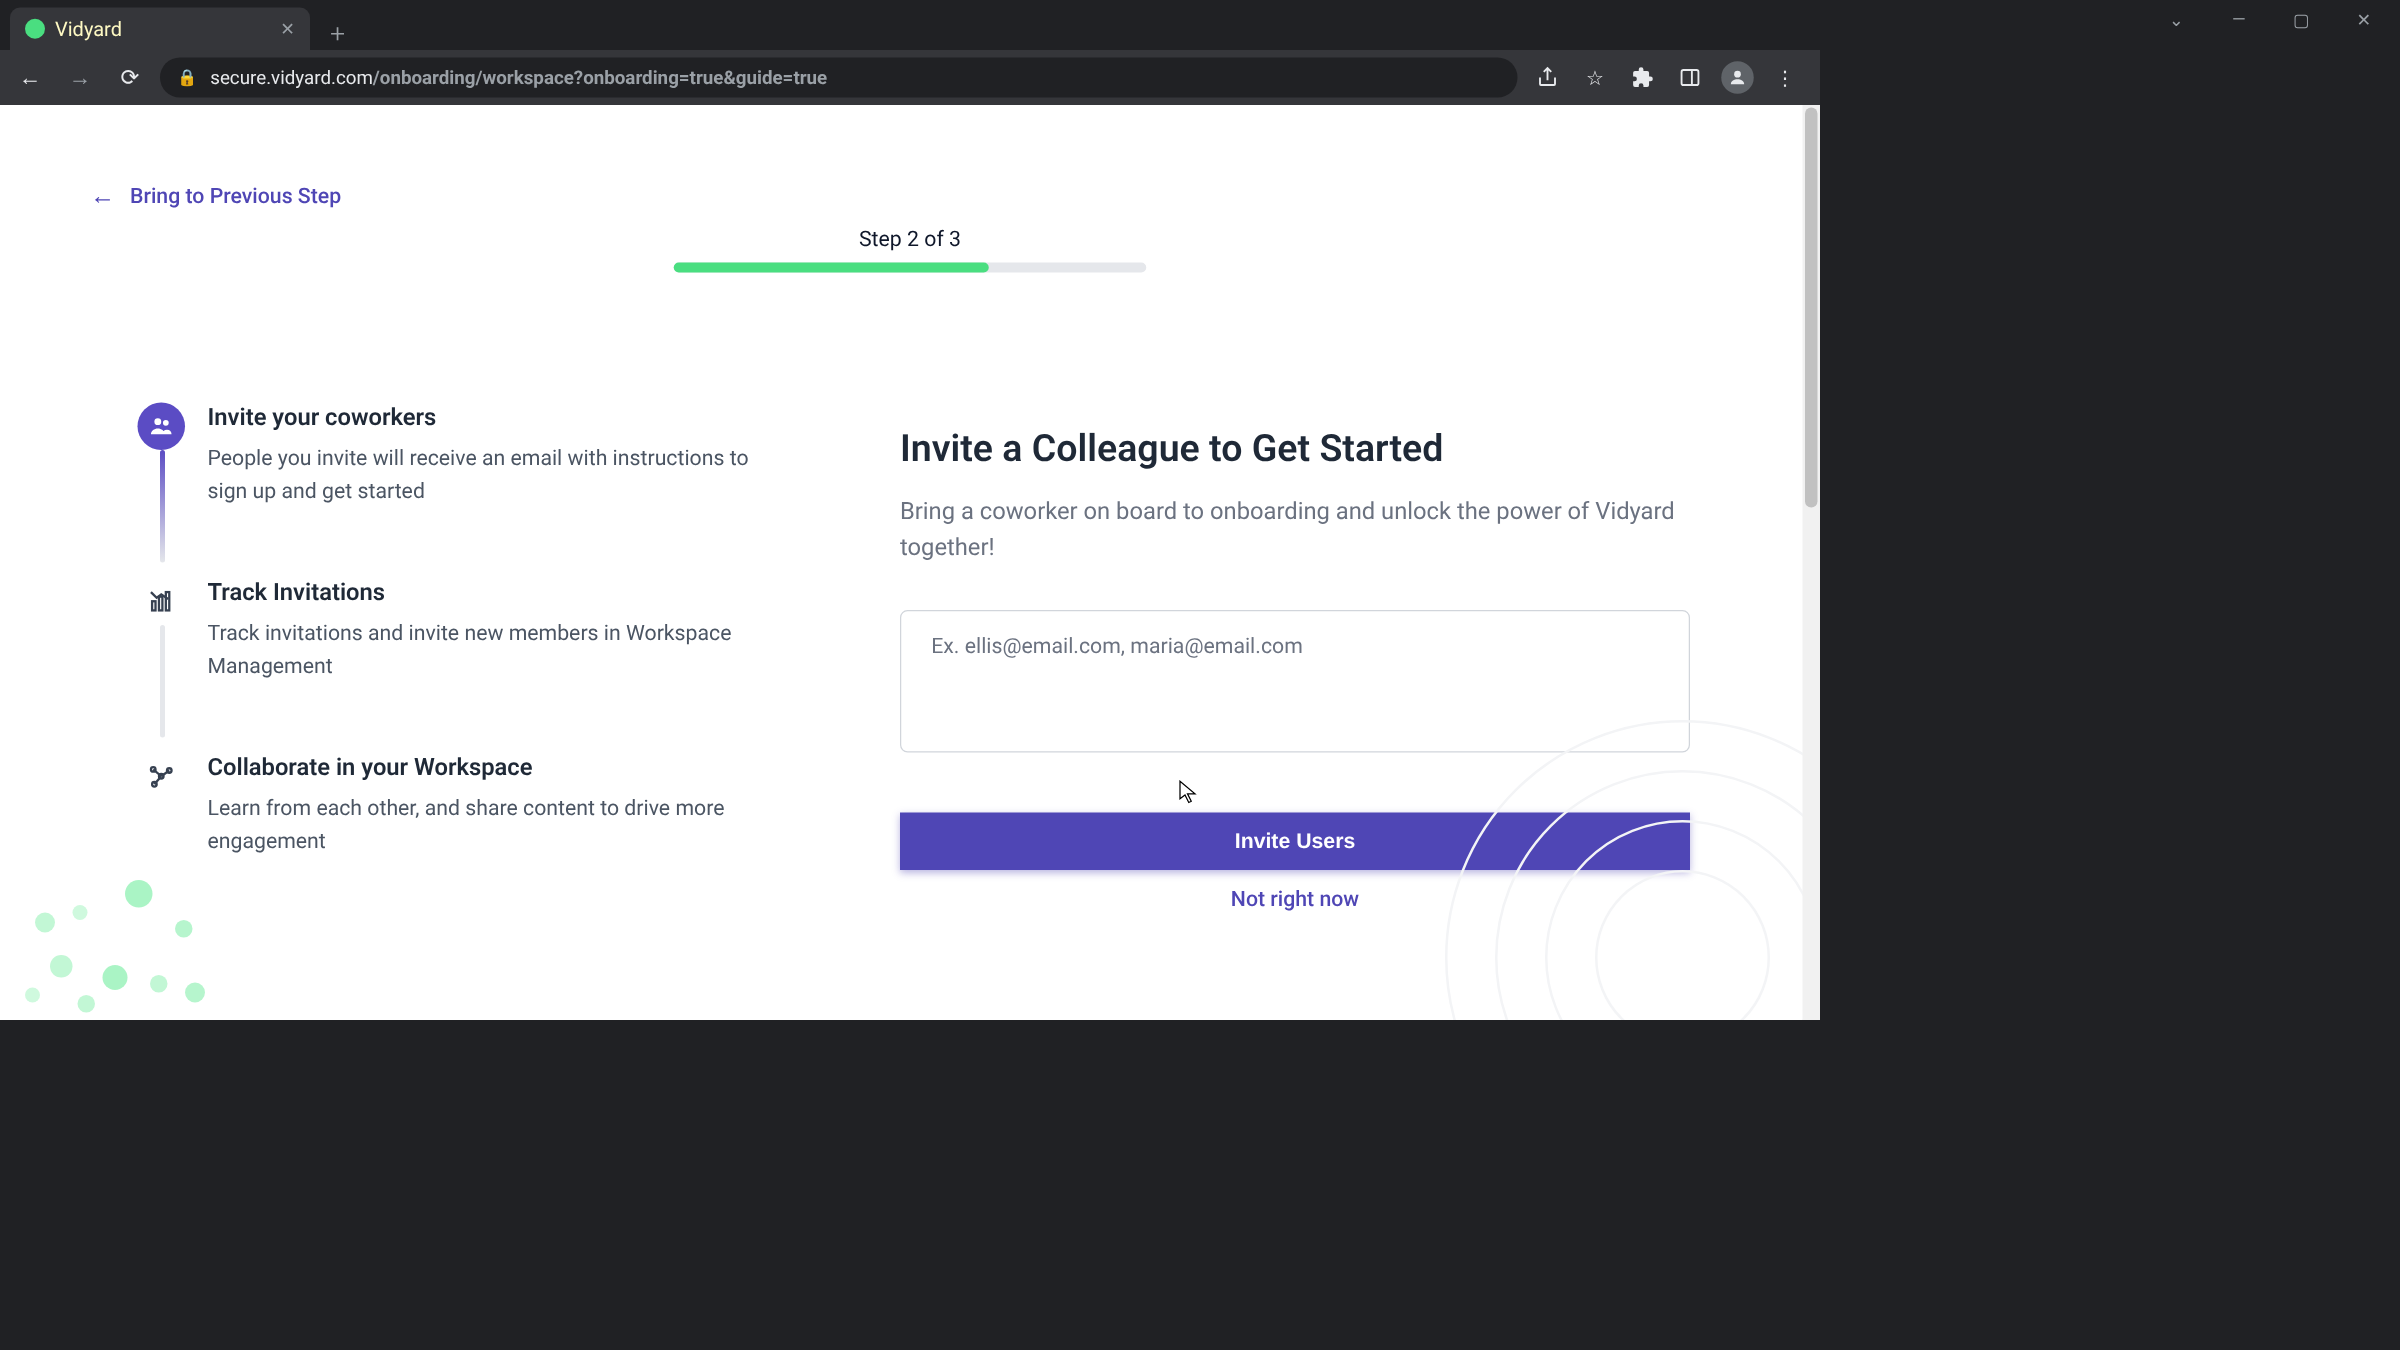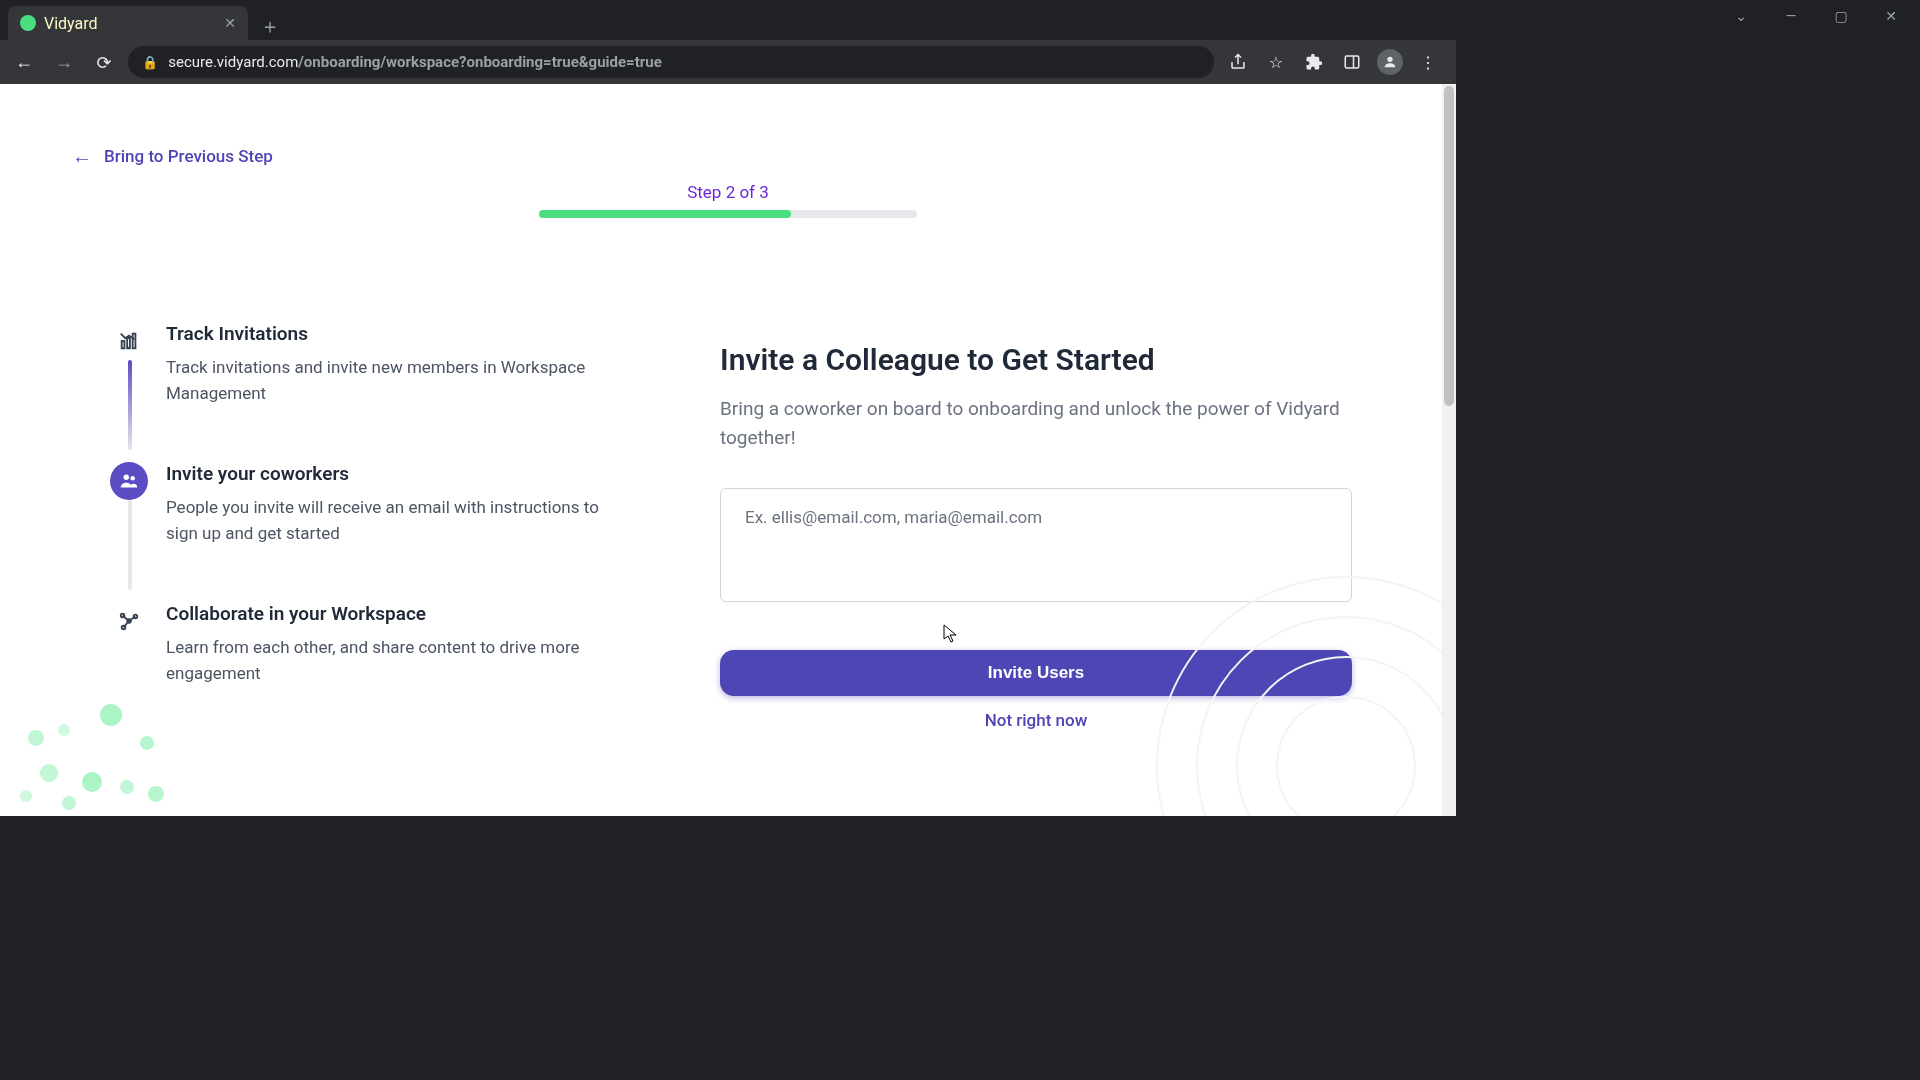--- a/index.html
+++ b/index.html
@@ -118,21 +118,21 @@
   top: 60px; left: 72px;
   display: flex; align-items: center; gap: 12px;
   color: #4f46b5; font-size: 17px; font-weight: 500;
   cursor: pointer;
 }
 .back-link .arrow { font-size: 20px; }
 
 .step-label {
   position: absolute;
   top: 98px; left: 50%; transform: translateX(-50%);
-  color: #6d28d9; font-size: 17px;
+  color: #0f172a; font-size: 17px;
 }
 .progress-track {
   position: absolute;
   top: 126px; left: 50%; transform: translateX(-50%);
   width: 378px; height: 8px;
   background: #e5e7eb; border-radius: 4px;
 }
 .progress-fill {
   height: 100%; width: 66.6%;
   background: #4ade80; border-radius: 4px;
@@ -194,21 +194,21 @@
   border: 1px solid #d1d5db; border-radius: 6px;
   padding: 18px 24px;
   font-size: 17px; font-family: inherit;
   resize: none;
   color: #1f2937;
 }
 .email-input::placeholder { color: #6b7280; }
 .invite-btn {
   width: 100%; height: 46px;
   background: #4f46b5; color: #fff;
-  border: none; border-radius: 14px;
+  border: none; border-radius: 0;
   font-size: 17px; font-weight: 600;
   margin-top: 44px;
   cursor: pointer;
   box-shadow: 0 2px 6px rgba(79,70,181,0.4);
 }
 .skip-link {
   display: block; text-align: center;
   margin-top: 14px;
   color: #4f46b5; font-size: 17px; font-weight: 500;
   cursor: pointer;
@@ -311,46 +311,46 @@
   <div class="step-label">Step 2 of 3</div>
   <div class="progress-track">
     <div class="progress-fill"></div>
   </div>
 
   <div class="content">
     <div class="left-col">
 
       <div class="step-item">
         <div class="connector"></div>
+        <div class="step-icon active">
+          <svg viewBox="0 0 24 24" fill="currentColor">
+              <circle cx="9" cy="8" r="3"></circle>
+              <circle cx="16" cy="9" r="2.5"></circle>
+              <path d="M3 19c0-3 3-5 6-5s6 2 6 5M13 19c0-2.5 1.5-4 4-4s4 1.5 4 4"></path>
+            </svg>
+        </div>
+        <div class="step-text">
+          <div class="title">Invite your coworkers</div>
+          <div class="desc">People you invite will receive an email with instructions to sign up and get started</div>
+        </div>
+      </div>
+
+      <div class="step-item">
+        <div class="connector"></div>
         <div class="step-icon inactive">
           <svg viewBox="0 0 24 24" fill="none" stroke="currentColor" stroke-width="2">
               <rect x="4" y="12" width="3" height="8"></rect>
               <rect x="10" y="8" width="3" height="12"></rect>
               <rect x="16" y="4" width="3" height="16"></rect>
               <path d="M3 4l5 5 4-3 6 4"></path>
             </svg>
         </div>
         <div class="step-text">
           <div class="title">Track Invitations</div>
           <div class="desc">Track invitations and invite new members in Workspace Management</div>
-        </div>
-      </div>
-
-      <div class="step-item">
-        <div class="connector"></div>
-        <div class="step-icon active">
-          <svg viewBox="0 0 24 24" fill="currentColor">
-              <circle cx="9" cy="8" r="3"></circle>
-              <circle cx="16" cy="9" r="2.5"></circle>
-              <path d="M3 19c0-3 3-5 6-5s6 2 6 5M13 19c0-2.5 1.5-4 4-4s4 1.5 4 4"></path>
-            </svg>
-        </div>
-        <div class="step-text">
-          <div class="title">Invite your coworkers</div>
-          <div class="desc">People you invite will receive an email with instructions to sign up and get started</div>
         </div>
       </div>
 
       <div class="step-item">
         <div class="step-icon inactive">
           <svg viewBox="0 0 24 24" fill="none" stroke="currentColor" stroke-width="2">
               <circle cx="12" cy="12" r="2"></circle>
               <circle cx="5" cy="6" r="2"></circle>
               <circle cx="19" cy="7" r="2"></circle>
               <circle cx="6" cy="19" r="2"></circle>

